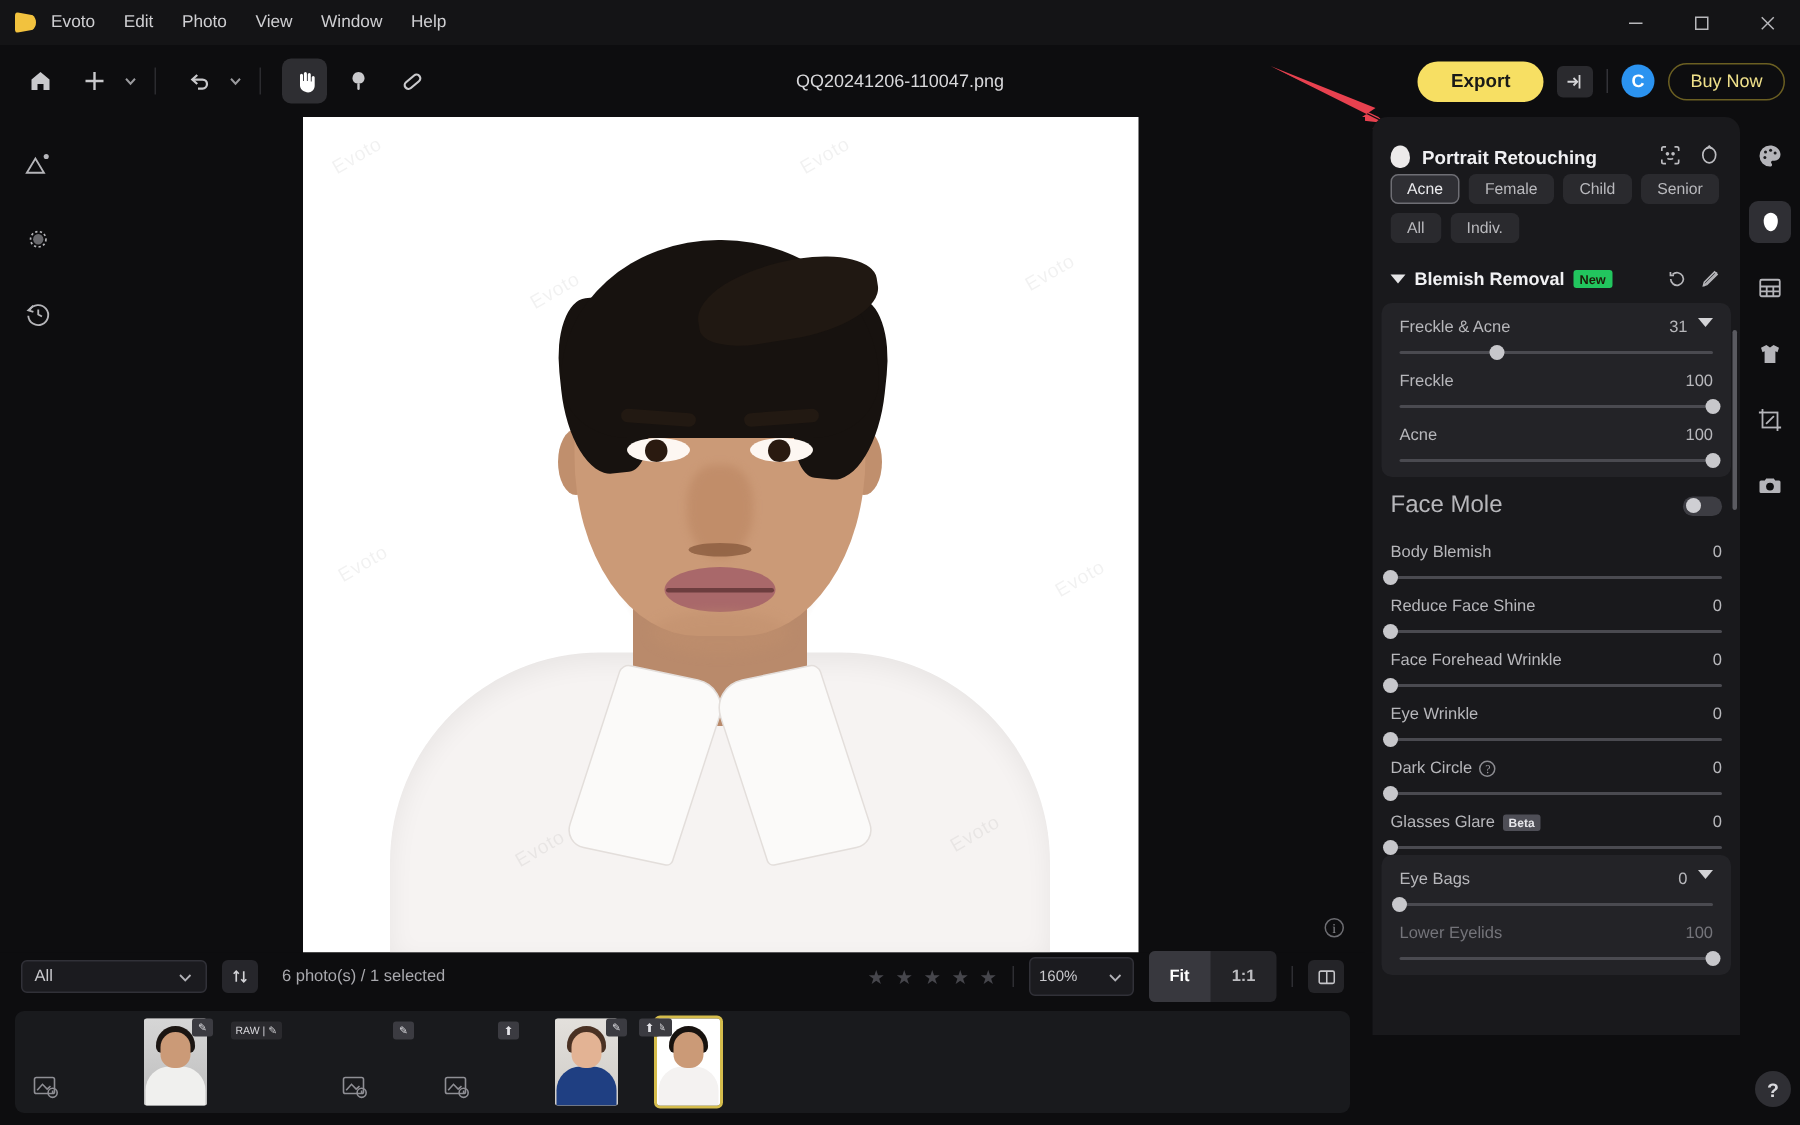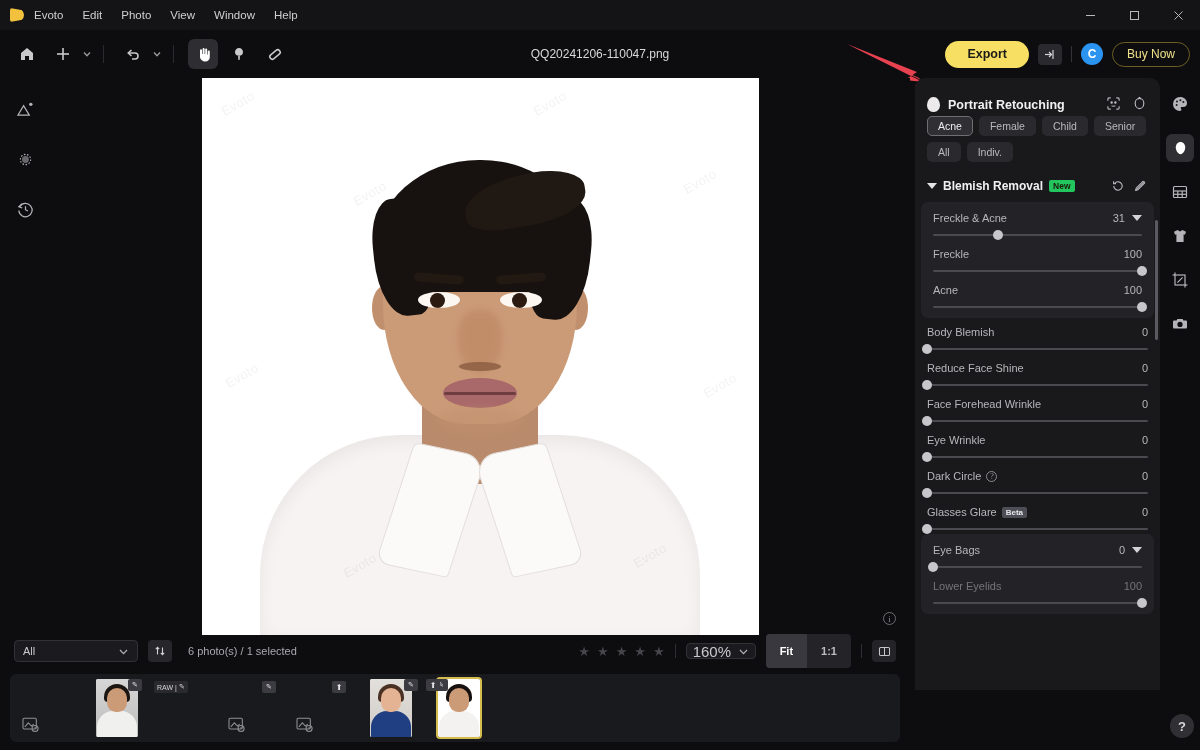--- a/index.html
+++ b/index.html
@@ -233,21 +233,21 @@
     padding: 1px 4px; border-radius: 2px; line-height: 1.25;
   }
   .sh-sp { flex: 1; }
   .sh-ic { width: 16px; height: 16px; color: #b6b6ba; display:flex;align-items:center;justify-content:center;}
 
   .scroll-body {
     position: relative; height: 486px; overflow: hidden;
   }
   .group-box { background: #232327; border-radius: 7px; margin: 0 6px; padding: 2px 0 6px; }
   .slider-row { padding: 8px 12px 4px; }
-  .sr-top { display: flex; align-items: center; font-size: 11px; }
+  .sr-top { display: flex; align-items: flex-start; font-size: 11px; }
   .sr-label { color: #b7b7bb; flex: 1; display: flex; align-items: center; gap: 5px; }
   .sr-label.dim { color: #74747a; }
   .badge-beta {
     background: #4e4e56; color: #e6e6ea; font-size: 8px; font-weight: bold;
     padding: 1px 4px; border-radius: 2px;
   }
   .q-ic {
     width: 11px; height: 11px; border-radius: 50%; border: 1px solid #8b8b90;
     font-size: 8px; color: #9b9ba0; display: flex; align-items: center; justify-content: center;
     font-family: "Liberation Serif", serif;
@@ -327,22 +327,22 @@
   }
   .fs-label { flex: 1; }
   .sort-btn {
     width: 24px; height: 22px; border-radius: 4px; background: #26262b;
     display: flex; align-items: center; justify-content: center; color: #d3d3d7; font-size: 11px;
   }
   .count-text { font-size: 11px; color: #a9a9ae; margin-left: 6px; }
   .bb-right { margin-left: auto; display: flex; align-items: center; gap: 10px; }
   .stars { display: flex; gap: 7px; color: #46464c; font-size: 13px; }
   .zoom-select {
-    width: 70px; height: 16px; border-radius: 4px; background: #1b1b1f;
-    border: 1px solid #313138; color: #c9c9cd; font-size: 15px;
+    width: 70px; height: 26px; border-radius: 4px; background: #1b1b1f;
+    border: 1px solid #313138; color: #c9c9cd; font-size: 10px;
     display: flex; align-items: center; padding: 0 6px;
   }
   .seg { display: flex; height: 34px; border-radius: 4px; overflow: hidden; background: #242428; }
   .seg div { padding: 0 14px; display: flex; align-items: center; font-size: 11px; color: #bcbcc0; font-weight: bold; }
   .seg div.on { background: #38383e; color: #fff; }
   .split-btn { width: 24px; height: 22px; border-radius: 4px; background: #242428; display: flex; align-items: center; justify-content: center; color: #c5c5c9; }
 
   .filmstrip {
     position: absolute; left: 10px; bottom: 8px; width: 890px; height: 68px;
     background: #191a1d; border-radius: 6px; display: flex; align-items: center;
@@ -623,20 +623,26 @@
           <div class="sr-top">
             <div class="sr-label">Acne</div>
             <div class="sr-val">100</div>
           </div>
           <div class="track">
             <div class="thumb" style="left:100%;"></div>
           </div>
         </div>
       </div>
 
+      <div class="toggle-row">
+        <div class="sr-label">Face Mole</div>
+        <div class="toggle">
+            <div class="kn"></div>
+          </div>
+      </div>
 
       <div class="slider-row">
         <div class="sr-top">
           <div class="sr-label">Body Blemish</div>
           <div class="sr-val">0</div>
         </div>
         <div class="track">
           <div class="thumb" style="left:0%;"></div>
         </div>
       </div>

